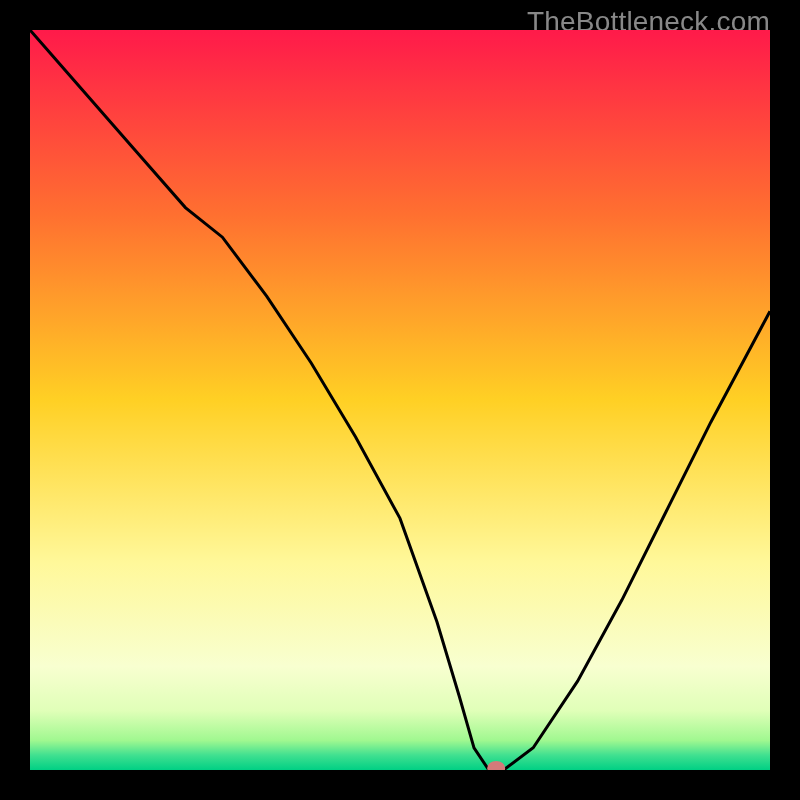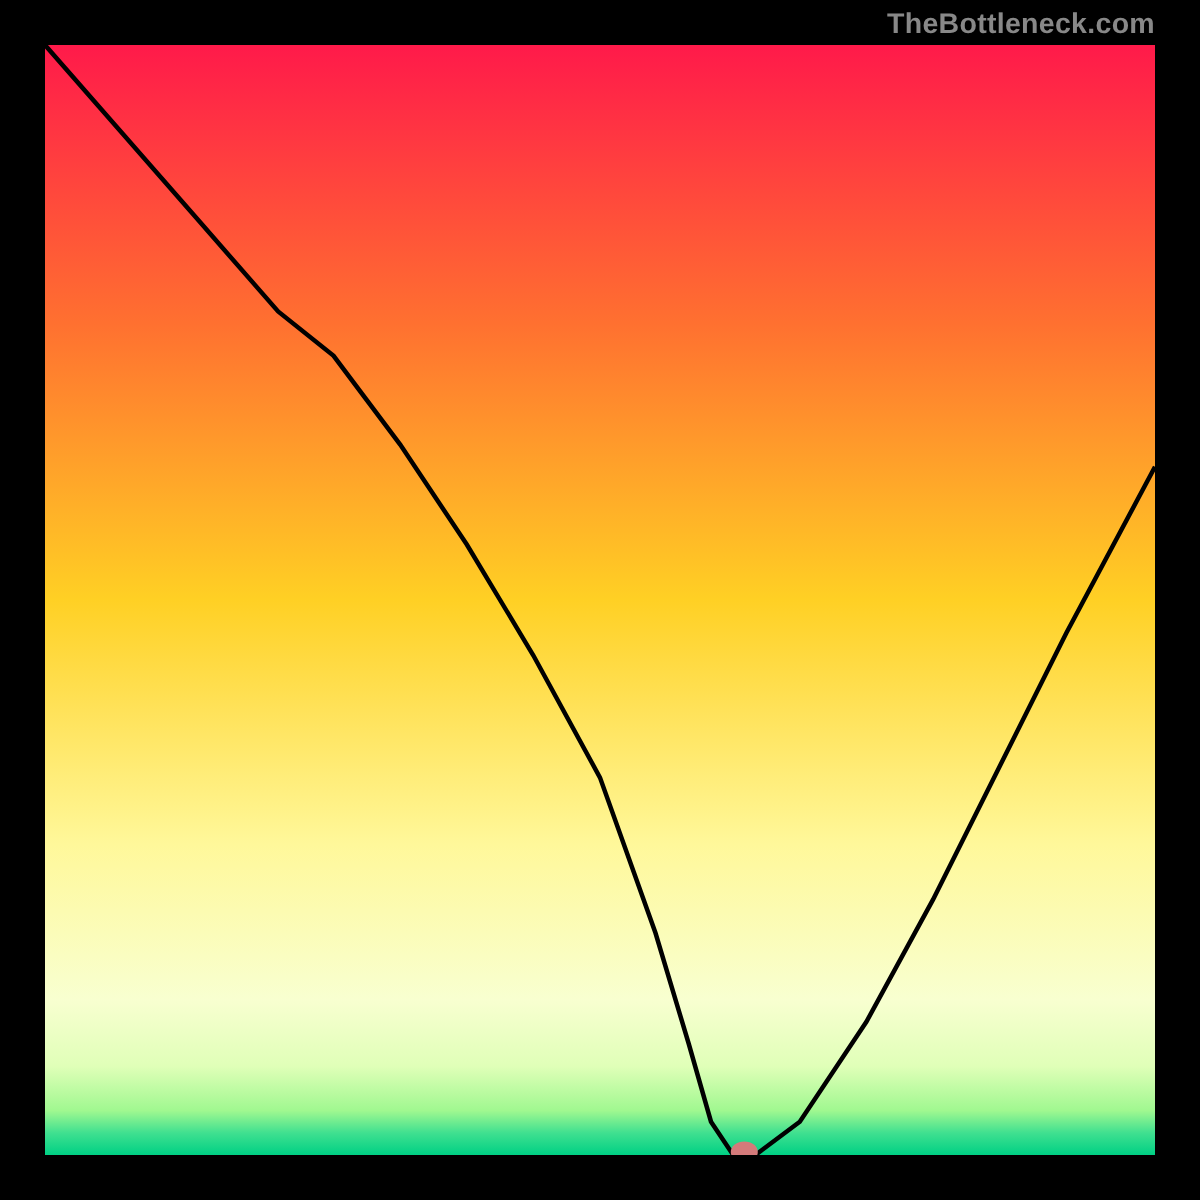--- a/index.html
+++ b/index.html
@@ -23,22 +23,22 @@
     left: 0;
     top: 0;
     width: 740px;
     height: 740px;
   }
   .watermark {
     position: absolute;
     top: 6px;
     right: 30px;
     color: #888;
-    font-size: 19px;
-    font-weight: 700;
+    font-size: 28px;
+    font-weight: 400;
     letter-spacing: 0.2px;
   }
 </style>
 </head>
 <body>
 
 <div class="watermark">TheBottleneck.com</div>
 
 <div class="chart-container">
   <svg class="plot-area" viewBox="0 0 740 740" preserveAspectRatio="none">

